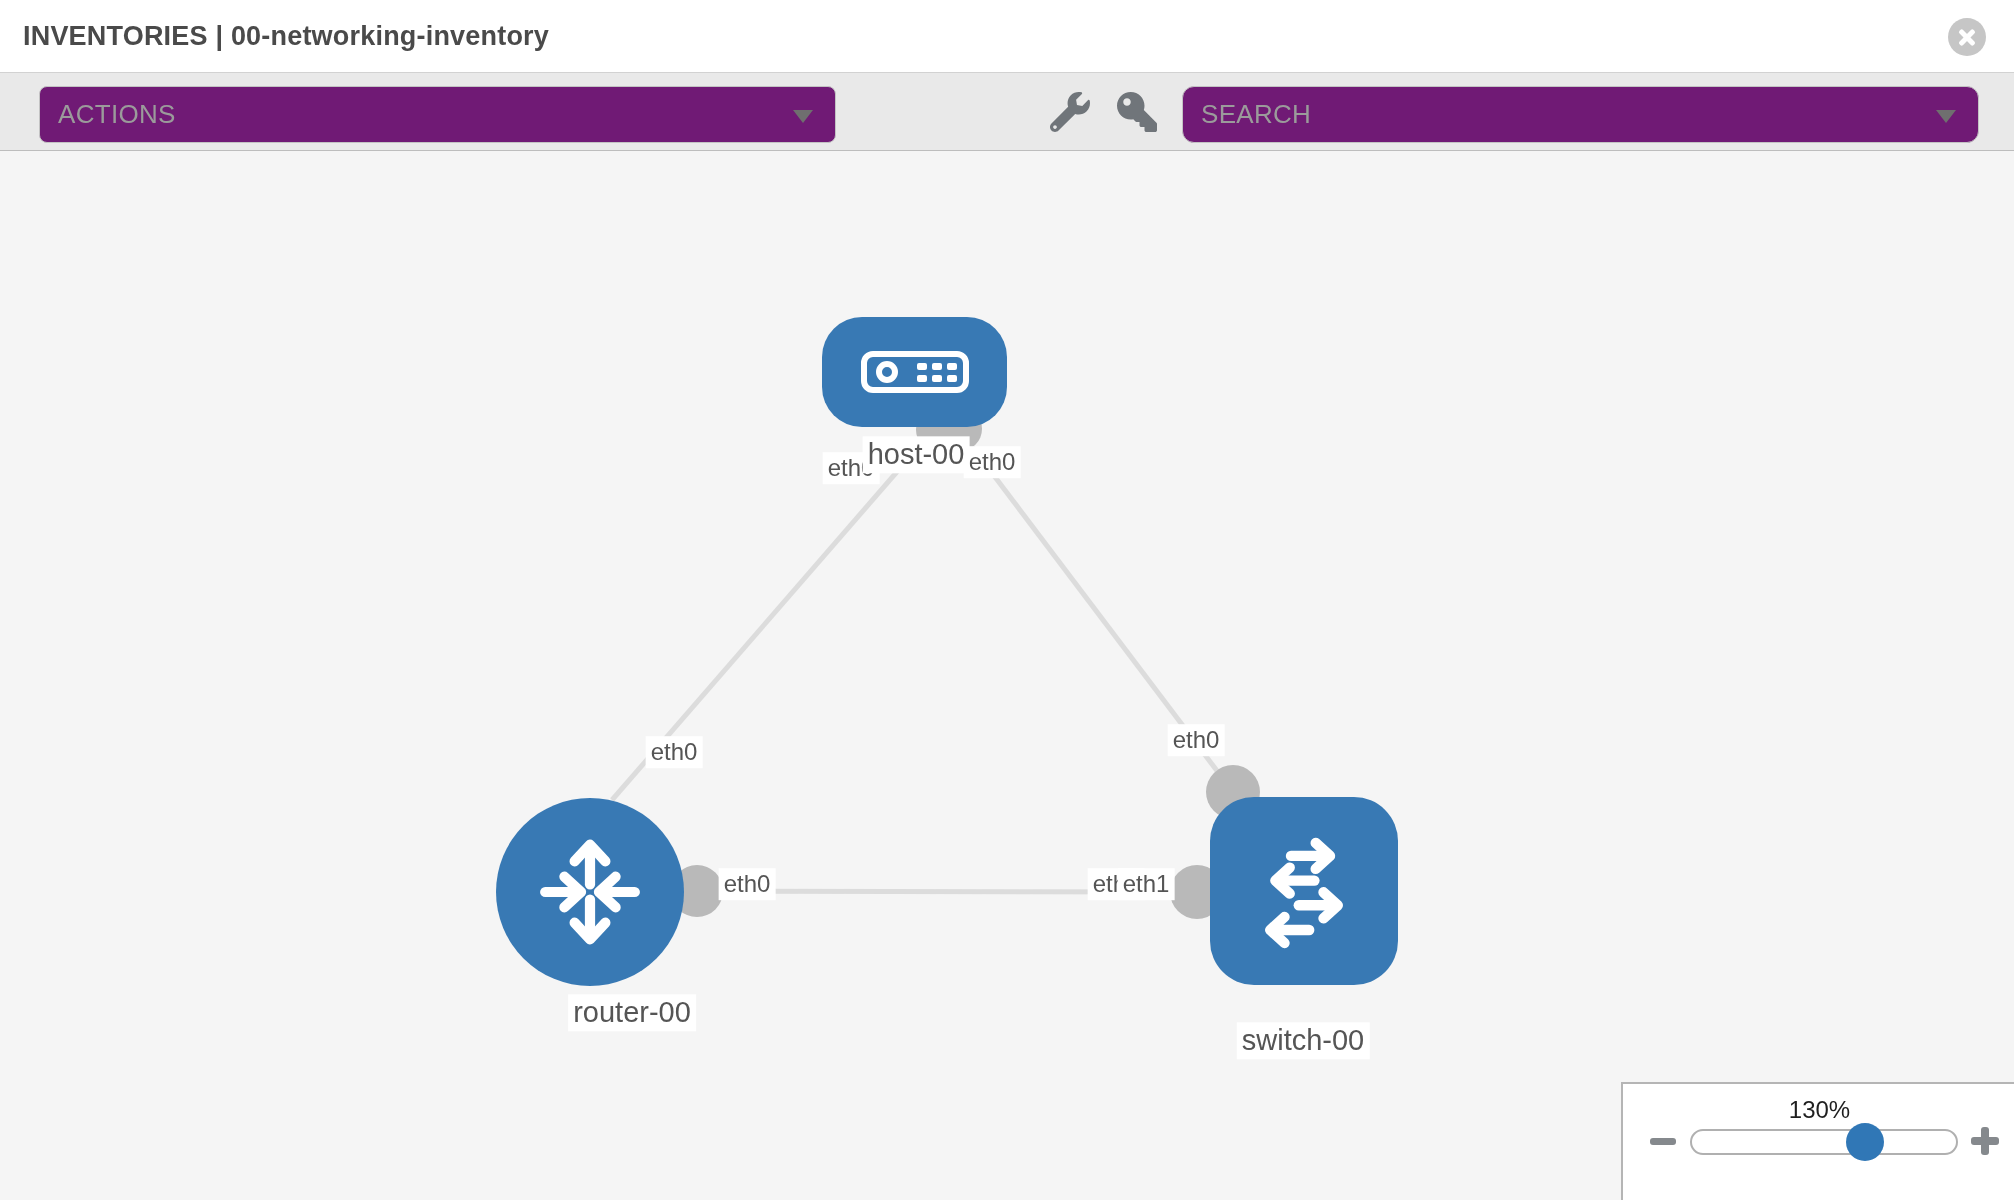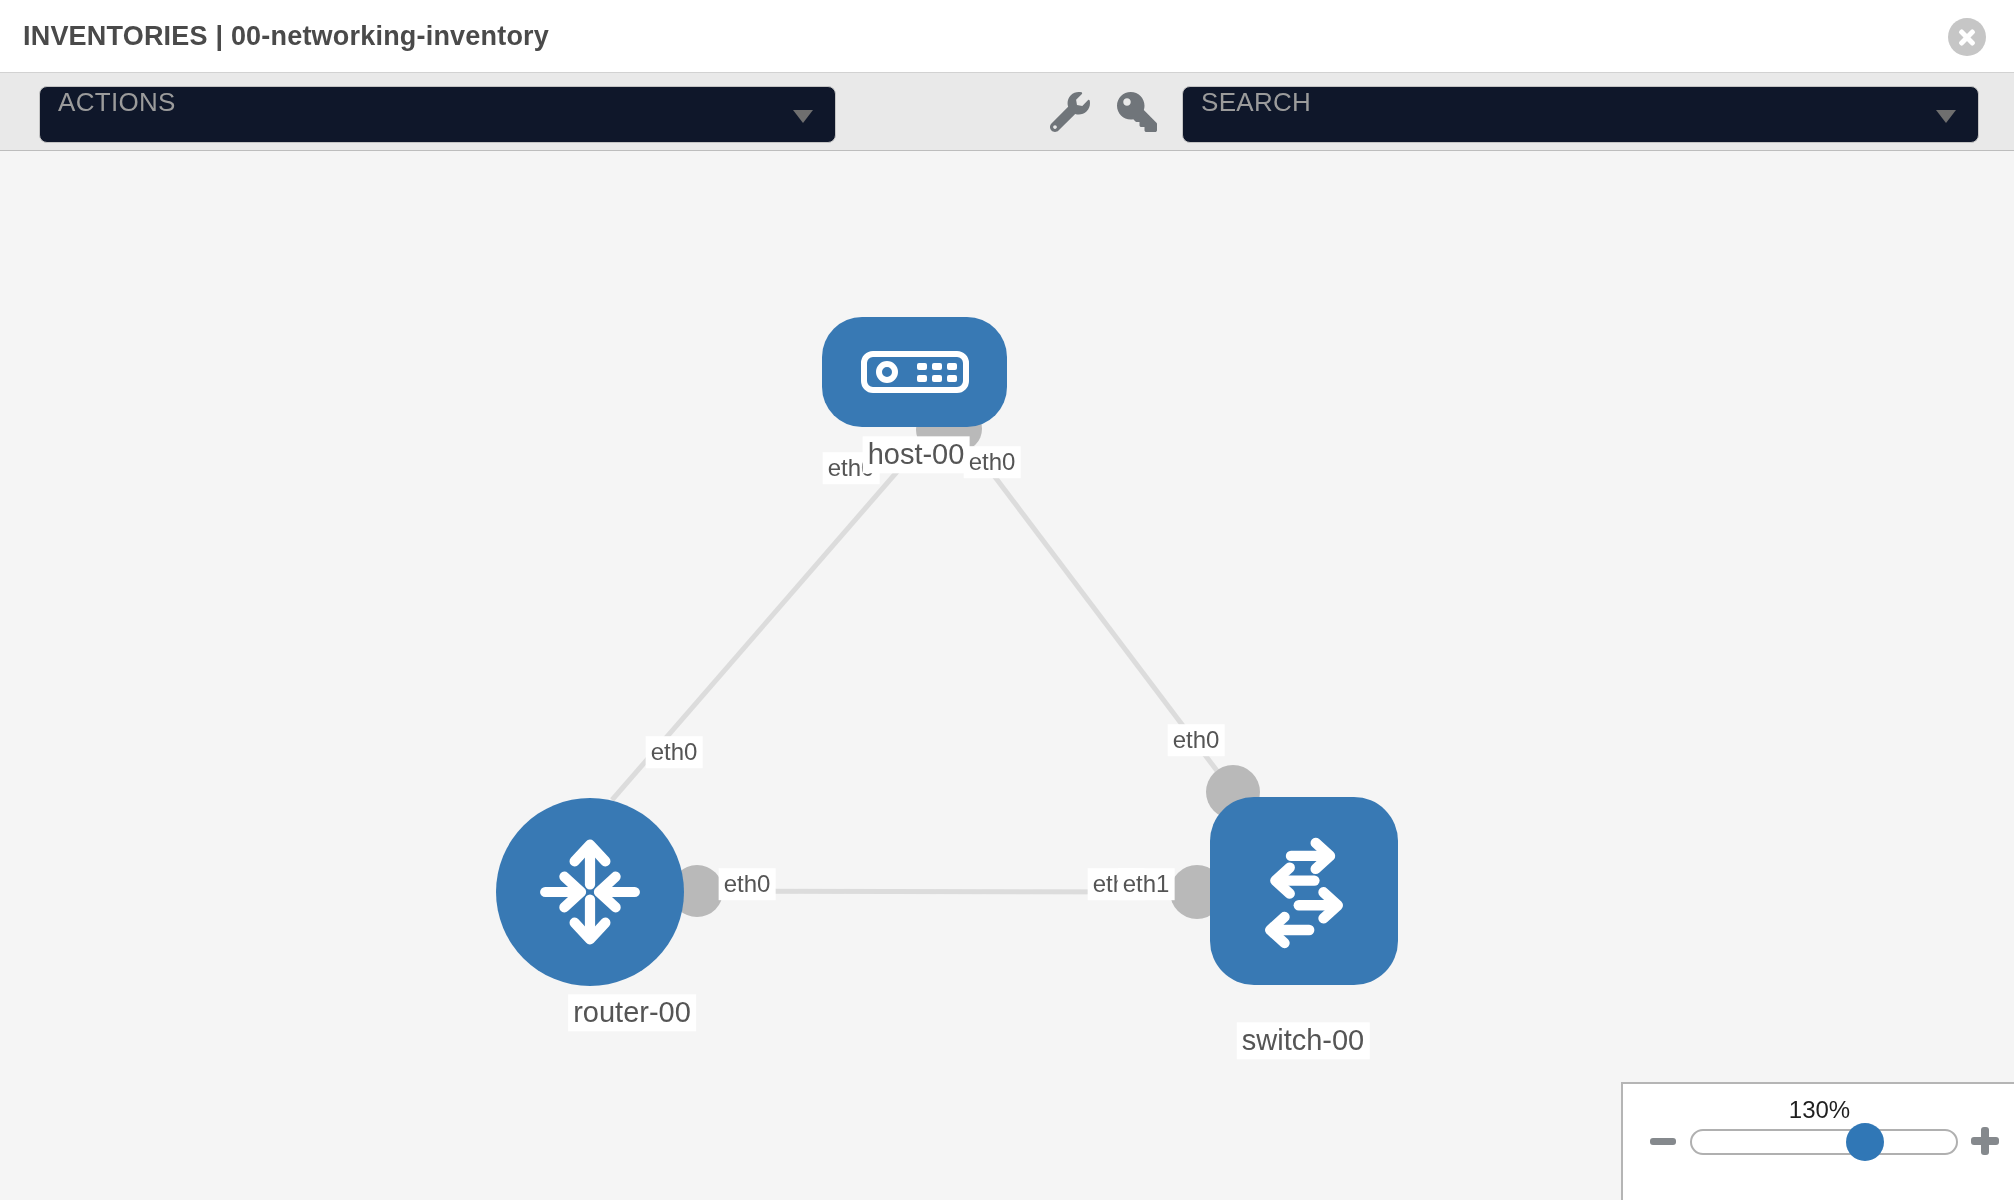--- a/index.html
+++ b/index.html
@@ -26,33 +26,33 @@
   }
   .close-btn .bar.a{transform:rotate(45deg);}
   .close-btn .bar.b{transform:rotate(-45deg);}
   
   .toolbar{
     position:absolute;left:0;top:73px;width:2014px;height:77px;
     background:#e9e9e9;border-bottom:1px solid #bdbdbd;
   }
   .dropdown{
     position:absolute;top:13px;height:57px;box-sizing:border-box;
-    background:#0f172a;border:1px solid #c3c3c3;border-radius:8px;
-    display:flex;align-items:flex-start;cursor:pointer;
+    background:#701a75;border:1px solid #c3c3c3;border-radius:8px;
+    display:flex;align-items:center;cursor:pointer;
   }
   .dropdown .dd-label{
     margin-left:18px;font-size:26px;color:#9b9b9b;letter-spacing:.3px;
   }
   .dropdown .caret{
     position:absolute;right:22px;top:23px;width:0;height:0;
     border-left:10px solid transparent;border-right:10px solid transparent;
     border-top:13px solid #6f6f6f;
   }
   .dd-actions{left:39px;width:797px;}
-  .dd-search{left:1182px;width:797px;}
+  .dd-search{left:1182px;width:797px;border-radius:12px;}
   .tool-icon{position:absolute;top:19px;width:40px;height:40px;cursor:pointer;}
   .tool-wrench{left:1050px;}
   .tool-key{left:1117px;}
   
   .canvas{
     position:absolute;left:0;top:151px;width:2014px;height:1049px;background:#f5f5f5;
   }
   .canvas svg.edges{position:absolute;left:0;top:0;}
   .port{
     position:absolute;border-radius:50%;background:#b9b9b9;

